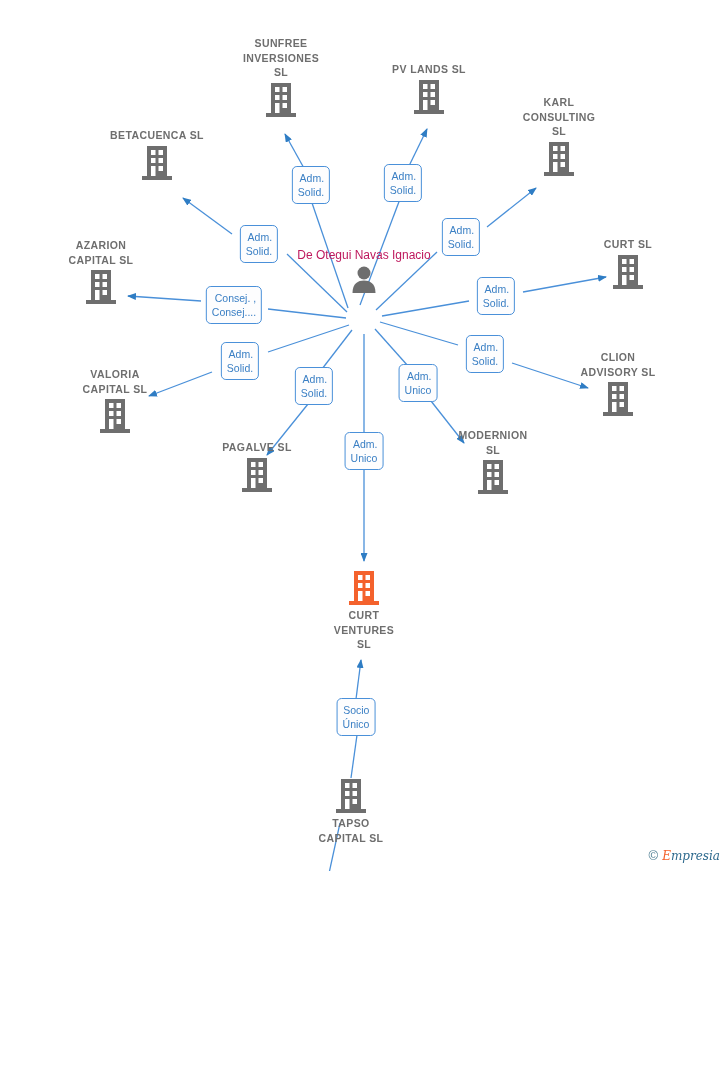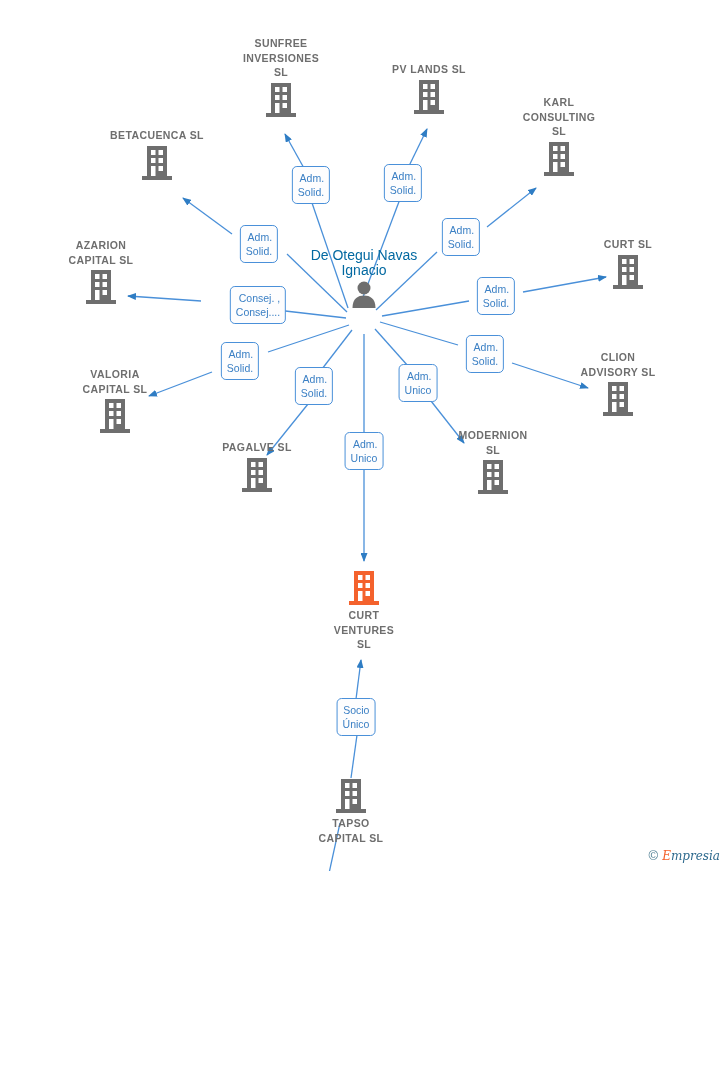--- a/index.html
+++ b/index.html
@@ -45,22 +45,22 @@
     line-height: 14.5px;
     margin-top: 1px;
     white-space: pre-line;
   }
   .node.caption-above .caption {
     margin-top: 0;
     margin-bottom: 1px;
   }
   .node.person .caption {
     font-weight: normal;
-    font-size: 14px;
-    color: #0369a1;
+    font-size: 12px;
+    color: #be185d;
     letter-spacing: 0;
     line-height: 15px;
   }
   .node.person .glyph {
     width: 30px;
     height: 30px;
   }
   .node.highlight .caption {
     color: #6e6e6e;
   }
@@ -345,21 +345,21 @@
   </div>
 
   <div class="edge-label" style="left:311px; top:185px;">Adm.
 Solid.</div>
   <div class="edge-label" style="left:403px; top:183px;">Adm.
 Solid.</div>
   <div class="edge-label" style="left:461px; top:237px;">Adm.
 Solid.</div>
   <div class="edge-label" style="left:259px; top:244px;">Adm.
 Solid.</div>
-  <div class="edge-label" style="left:234px; top:305px;margin-left:24px;">Consej. ,
+  <div class="edge-label" style="left:234px; top:305px;">Consej. ,
 Consej....</div>
   <div class="edge-label" style="left:496px; top:296px;">Adm.
 Solid.</div>
   <div class="edge-label" style="left:240px; top:361px;">Adm.
 Solid.</div>
   <div class="edge-label" style="left:485px; top:354px;">Adm.
 Solid.</div>
   <div class="edge-label" style="left:314px; top:386px;">Adm.
 Solid.</div>
   <div class="edge-label" style="left:418px; top:383px;">Adm.

